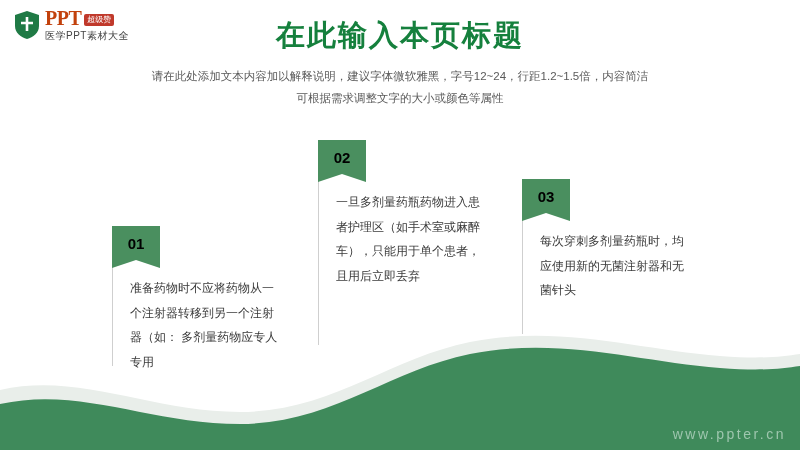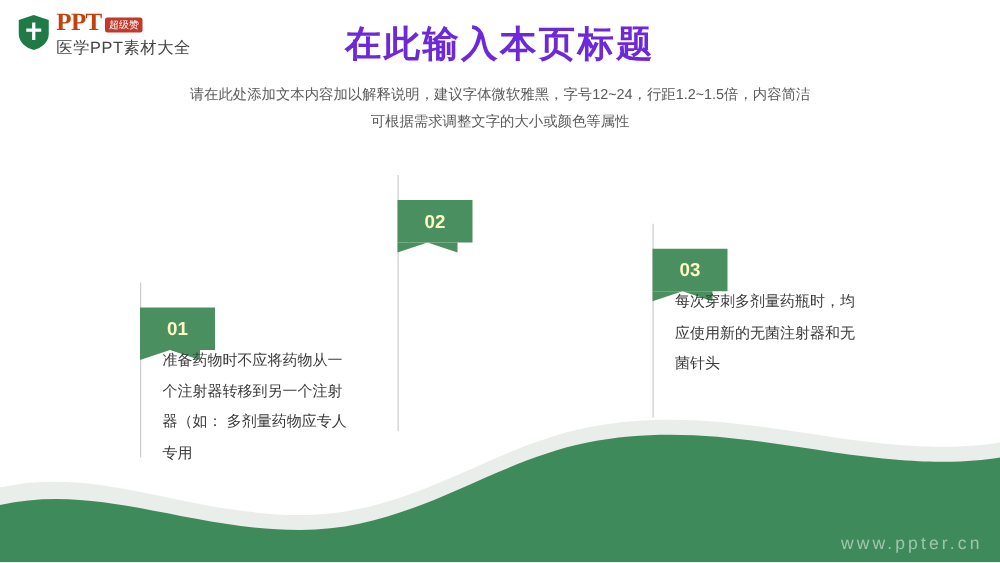--- a/index.html
+++ b/index.html
@@ -59,37 +59,37 @@
     background: #c0392b;
     color: #ffffff;
     font-size: 8px;
     padding: 2px 3px;
     border-radius: 2px;
     letter-spacing: 0px;
     position: relative;
     top: -2px;
   }
   .logo-sub {
-    font-size: 13px;
+    font-size: 10px;
     color: #444;
     margin-top: 3px;
     letter-spacing: 0.5px;
     text-align: center;
   }
 
   
   .title {
     position: absolute;
     top: 16px;
     left: 0;
     width: 800px;
     text-align: center;
     font-size: 29px;
     font-weight: bold;
-    color: #6d28d9;
+    color: #15803d;
     letter-spacing: 2px;
     font-family: "Liberation Sans", sans-serif;
   }
   .subtitle {
     position: absolute;
     top: 66px;
     left: 0;
     width: 800px;
     text-align: center;
     font-size: 11.5px;
@@ -107,31 +107,30 @@
     position: absolute;
     left: 0;
     top: 0;
     width: 1px;
     background: #cfcfcf;
   }
   .tag {
     position: absolute;
     left: 0;
     top: 0;
-    width: 60px;
+    width: 48px;
     height: 34px;
     background: #4a8f5f;
-    color: #fef9c3;
+    color: #000000;
     font-size: 15px;
     font-weight: bold;
     display: flex;
     align-items: center;
     justify-content: center;
     font-family: "Liberation Sans", sans-serif;
-    margin-top: 20px;
   }
   .tag::after {
     content: "";
     position: absolute;
     left: 0;
     top: 34px;
     border-left: 24px solid #4a8f5f;
     border-right: 24px solid #4a8f5f;
     border-bottom: 8px solid transparent;
   }
@@ -207,20 +206,21 @@
 
   <div class="col" id="col-01">
     <div class="rule"></div>
     <div class="tag">01</div>
     <div class="body-text">准备药物时不应将药物从一个注射器转移到另一个注射器（如： 多剂量药物应专人专用</div>
   </div>
 
   <div class="col" id="col-02">
     <div class="rule"></div>
     <div class="tag">02</div>
+    <div class="body-text">一旦多剂量药瓶药物进入患者护理区（如手术室或麻醉车），只能用于单个患者，且用后立即丢弃</div>
   </div>
 
   <div class="col" id="col-03">
     <div class="rule"></div>
     <div class="tag">03</div>
     <div class="body-text">每次穿刺多剂量药瓶时，均应使用新的无菌注射器和无菌针头</div>
   </div>
 
   <div class="waves">
     <svg width="800" height="130" viewBox="0 0 800 130" preserveAspectRatio="none">

